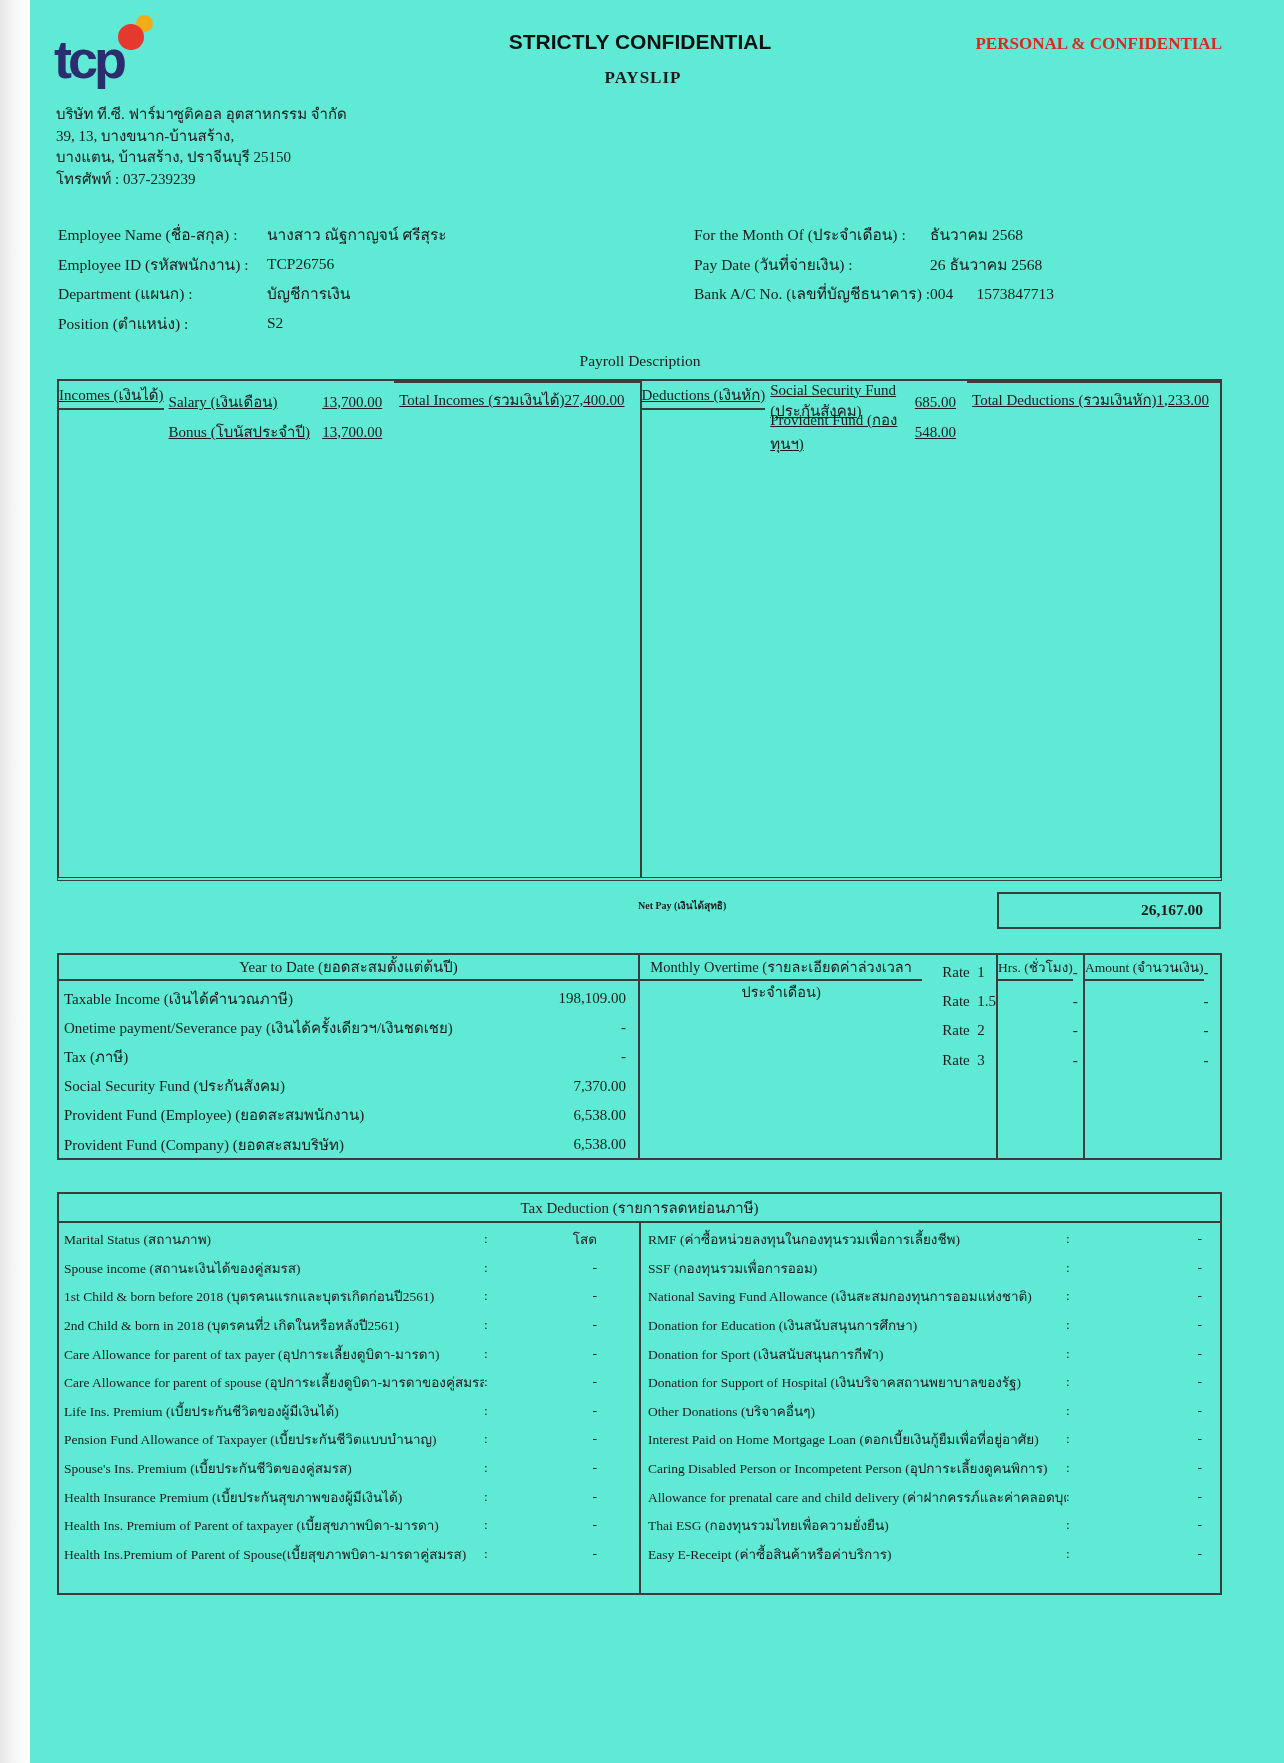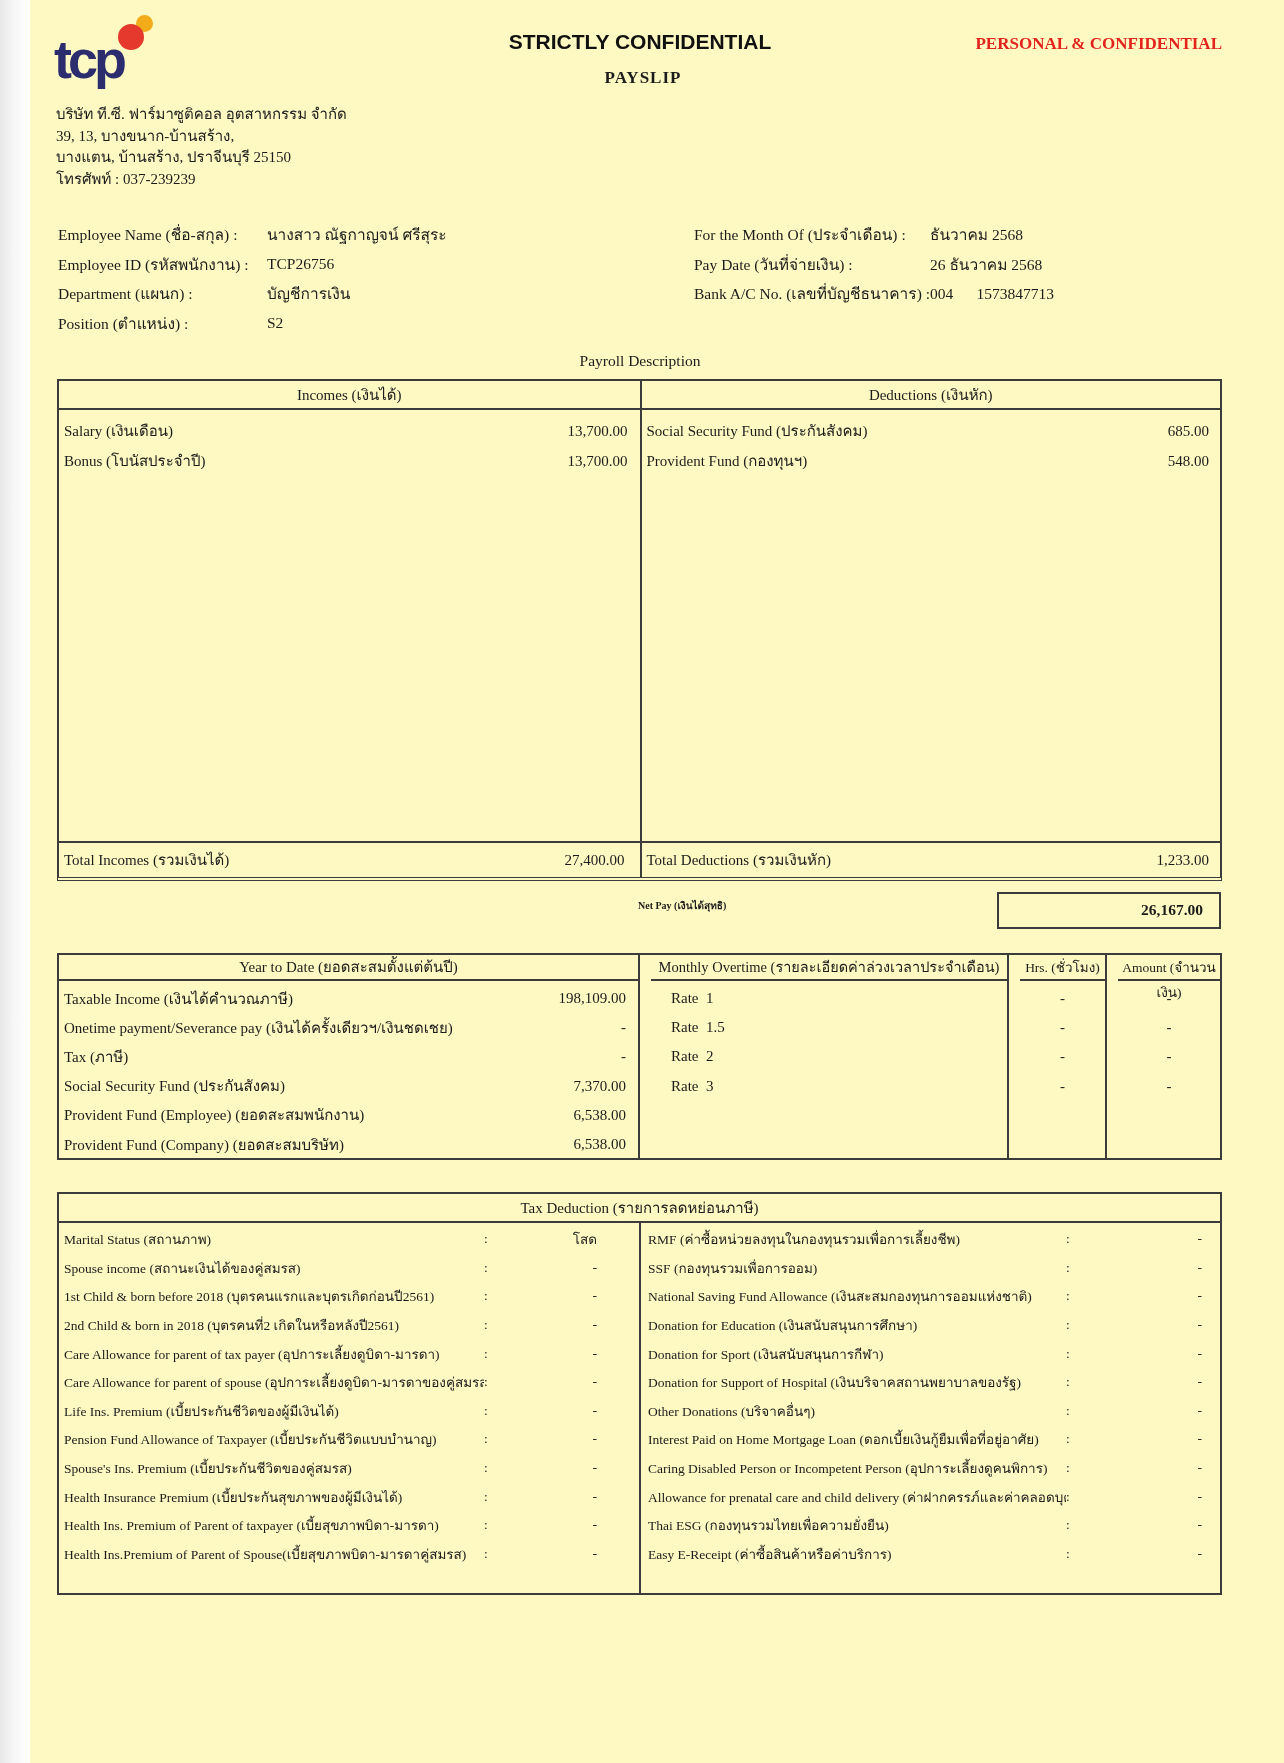--- a/index.html
+++ b/index.html
@@ -1,18 +1,18 @@
 <!DOCTYPE html>
 <html><head>
 <meta charset="utf-8">
 <style>
   * { margin:0; padding:0; box-sizing:border-box; }
   html,body { background:#f4f4f4; }
   body { font-family:"Liberation Serif","DejaVu Serif",serif; color:#1c1c1c; }
-  .sheet { position:relative; width:1284px; height:1763px; background:#fef9c3; overflow:hidden; }
+  .sheet { position:relative; width:1284px; height:1763px; background:#5eead4; overflow:hidden; }
   .edge-left { position:absolute; left:0; top:0; bottom:0; width:30px;
     background:linear-gradient(to right,#e7e7e7 0%,#f6f6f6 45%,#ffffff 100%); }
 
   
   .logo { position:absolute; left:52px; top:14px; width:170px; height:95px; }
   .logo-text { position:absolute; left:2px; top:14px; font-family:"Liberation Sans","DejaVu Sans",sans-serif;
     font-weight:700; font-size:54px; letter-spacing:-4px; color:#2b2d6e; }
   .logo-dot { position:absolute; border-radius:50%; }
   .logo-dot.yellow { width:17px; height:17px; left:84px; top:1px; background:#f3ac19; }
   .logo-dot.red { width:26px; height:26px; left:66px; top:10px; background:#e4392c; }
@@ -30,21 +30,21 @@
   .info-row { display:flex; height:29.5px; align-items:center; font-size:15.5px; }
   .info-left .il { width:209px; }
   .info-right .il { width:236px; }
   .iv { white-space:pre; }
 
   .payroll-desc { position:absolute; left:390px; top:352px; width:500px; text-align:center; font-size:15.5px; }
 
   
   .payroll-table { position:absolute; left:57px; top:379px; width:1165px; height:502px;
     border:2px solid #3c3c3c; border-bottom:4px double #3c3c3c; display:flex; font-size:15px; }
-  .p-half { width:50%; display:flex; flex-direction:column; }
+  .p-half { width:50%; display:flex; flex-direction:row;text-decoration:underline; }
   .p-half.right { border-left:2px solid #3c3c3c; }
   .p-head { height:29px; line-height:28px; text-align:center; border-bottom:2px solid #3c3c3c; }
   .p-body { flex:1; padding-top:6px; }
   .p-row { display:flex; height:30px; align-items:center; }
   .p-label { flex:1; padding-left:5px; }
   .p-amt { padding-right:12px; text-align:right; }
   .p-total { height:36px; border-top:2px solid #3c3c3c; display:flex; align-items:center; }
   .p-total .p-amt { padding-right:15px; }
   .p-half.right .p-amt { padding-right:11px; }
 
@@ -56,21 +56,21 @@
   
   .ytd-table { position:absolute; left:57px; top:953px; width:1165px; height:207px;
     border:2px solid #3c3c3c; display:flex; font-size:15px; }
   .t-head { height:26px; line-height:25px; text-align:center; border-bottom:2px solid #3c3c3c; }
   .t-head.small { font-size:13.5px; }
   .ytd-half { width:581px; border-right:2px solid #3c3c3c; display:flex; flex-direction:column; }
   .ytd-body { padding-top:3px; }
   .t-row { display:flex; height:29.2px; align-items:center; }
   .t-label { flex:1; padding-left:5px; }
   .t-val { padding-right:12px; text-align:right; }
-  .ot-col { display:flex; flex-direction:column;margin-left:11px; }
+  .ot-col { display:flex; flex-direction:row; }
   .ot-col.main { width:358px; border-right:2px solid #3c3c3c; }
   .ot-col.main .t-head { font-size:14.5px; }
   .ot-col.hrs { width:87px; border-right:2px solid #3c3c3c; }
   .ot-col.amt { flex:1; }
   .ot-body { padding-top:3px; }
   .ot-row { display:flex; height:29.2px; align-items:center; }
   .ot-word { width:55px; padding-left:20px; }
   .ot-dash { height:29.2px; line-height:29.2px; text-align:center; }
 
   

